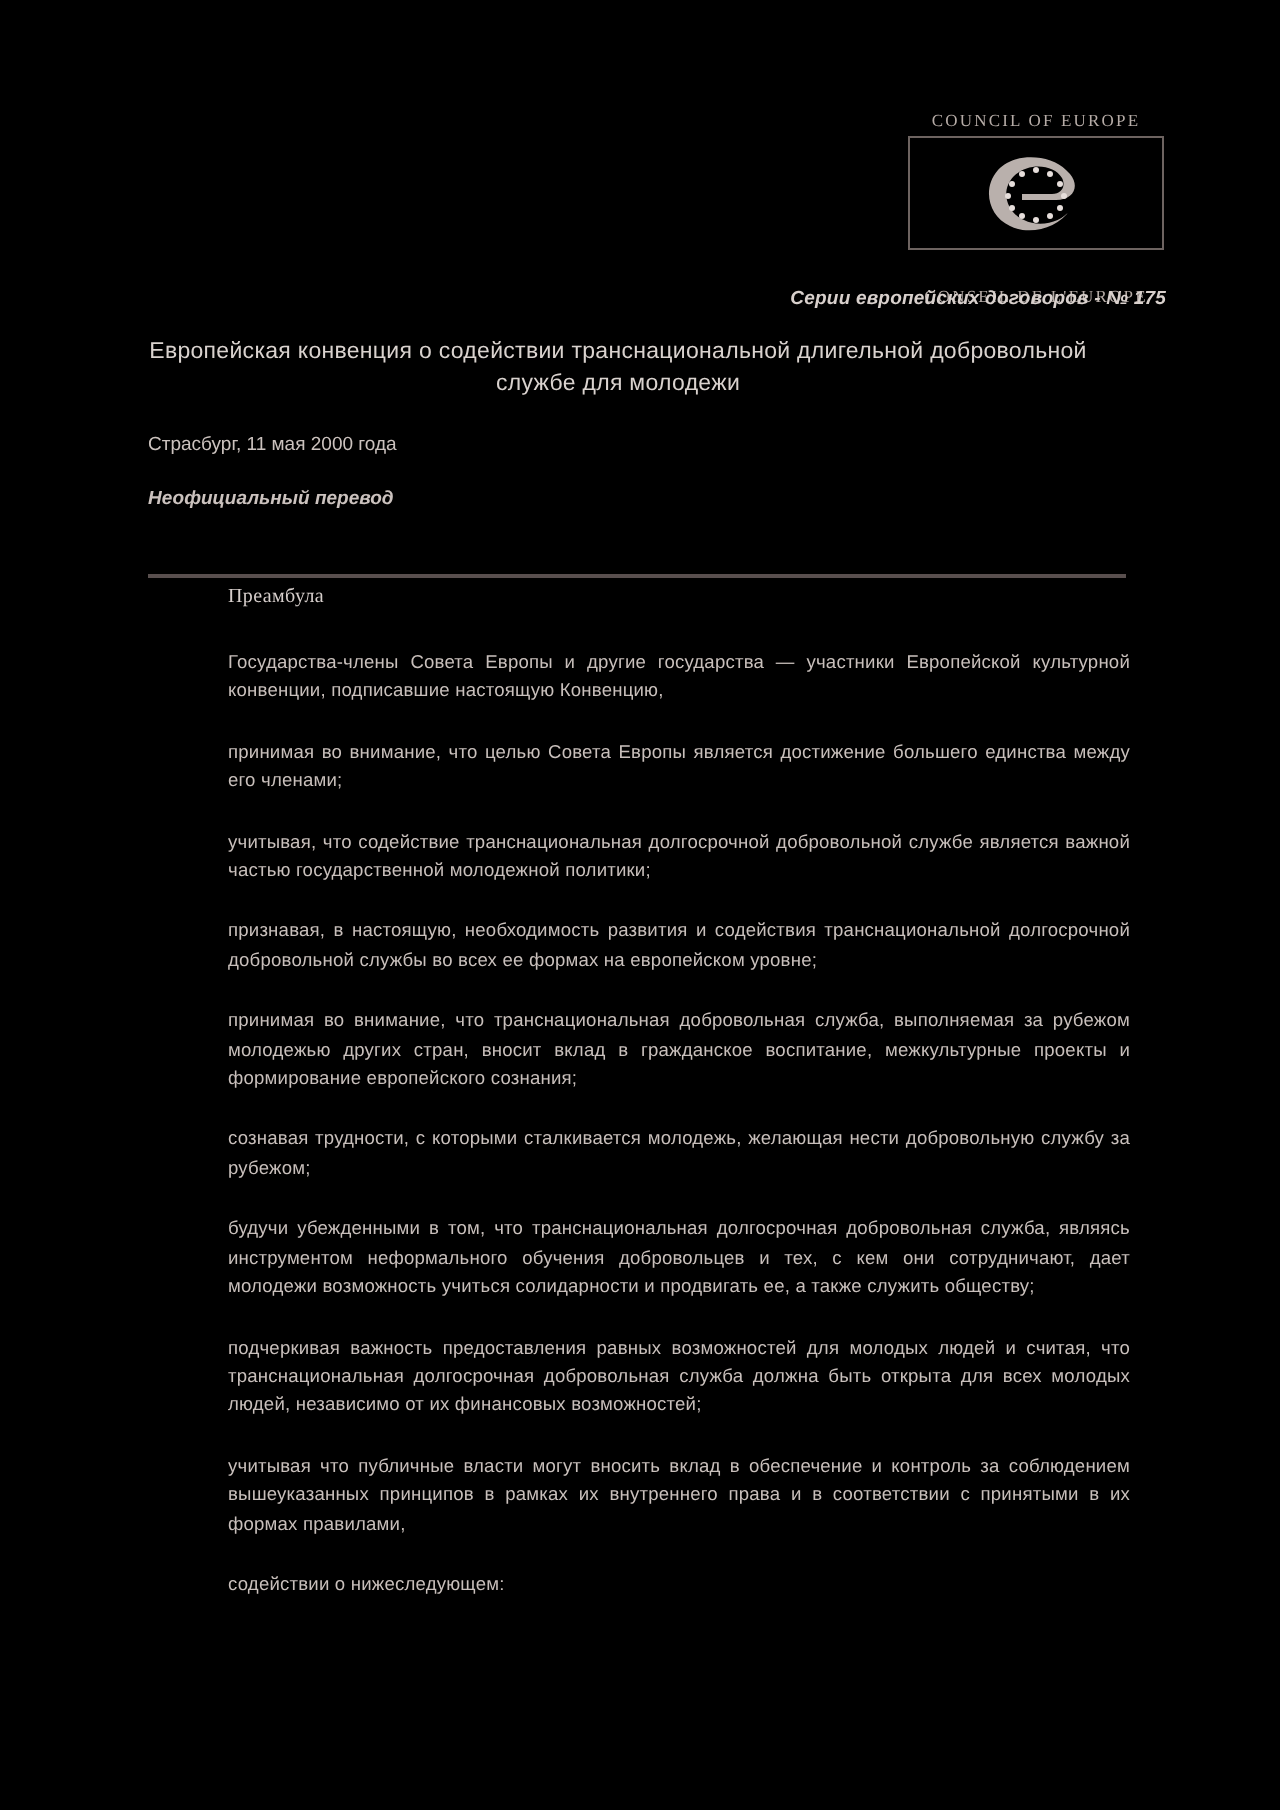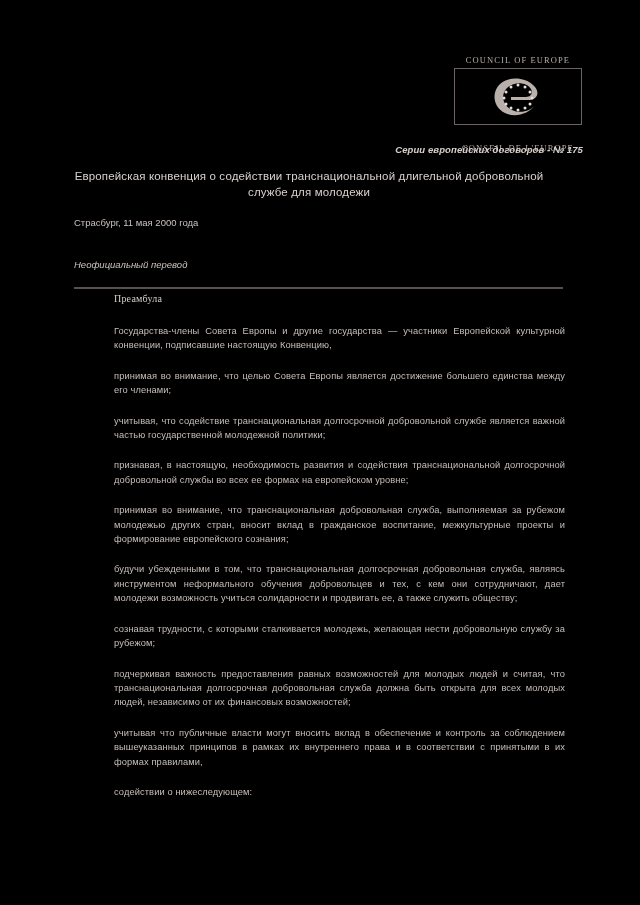--- a/index.html
+++ b/index.html
@@ -92,26 +92,27 @@
     left: 74px;
     top: 216px;
     width: 470px;
     font-size: 9.5px;
     line-height: 14px;
     color: #cbc2be;
   }
   .unofficial {
     position: absolute;
     left: 74px;
-    top: 258px;
+    top: 243px;
     width: 470px;
     font-size: 9.5px;
     font-style: italic;
     line-height: 14px;
     color: #cbc2be;
+    font-weight: bold;
   }
 
   .rule {
     position: absolute;
     left: 74px;
     top: 279px;
     width: 489px;
     height: 2px;
     background: #594f4e;
     border: 0;
@@ -192,21 +193,21 @@
   <hr class="rule">
 
   <div class="body">
     <p class="section-head">Преамбула</p>
 
     <p class="para">Государства-члены Совета Европы и другие государства — участники Европейской культурной конвенции, подписавшие настоящую Конвенцию,</p>
     <p class="para">принимая во внимание, что целью Совета Европы является достижение большего единства между его членами;</p>
     <p class="para">учитывая, что содействие транснациональная долгосрочной добровольной службе является важной частью государственной молодежной политики;</p>
     <p class="para">признавая, в настоящую, необходимость развития и содействия транснациональной долгосрочной добровольной службы во всех ее формах на европейском уровне;</p>
     <p class="para">принимая во внимание, что транснациональная добровольная служба, выполняемая за рубежом молодежью других стран, вносит вклад в гражданское воспитание, межкультурные проекты и формирование европейского сознания;</p>
+    <p class="para">сознавая трудности, с которыми сталкивается молодежь, желающая нести добровольную службу за рубежом;</p>
     <p class="para">будучи убежденными в том, что транснациональная долгосрочная добровольная служба, являясь инструментом неформального обучения добровольцев и тех, с кем они сотрудничают, дает молодежи возможность учиться солидарности и продвигать ее, а также служить обществу;</p>
-    <p class="para">сознавая трудности, с которыми сталкивается молодежь, желающая нести добровольную службу за рубежом;</p>
     <p class="para">подчеркивая важность предоставления равных возможностей для молодых людей и считая, что транснациональная долгосрочная добровольная служба должна быть открыта для всех молодых людей, независимо от их финансовых возможностей;</p>
     <p class="para">учитывая что публичные власти могут вносить вклад в обеспечение и контроль за соблюдением вышеуказанных принципов в рамках их внутреннего права и в соответствии с принятыми в их формах правилами,</p>
 
     <p class="para last">содействии о нижеследующем:</p>
   </div>
 
 </div>
 
 </body></html>

